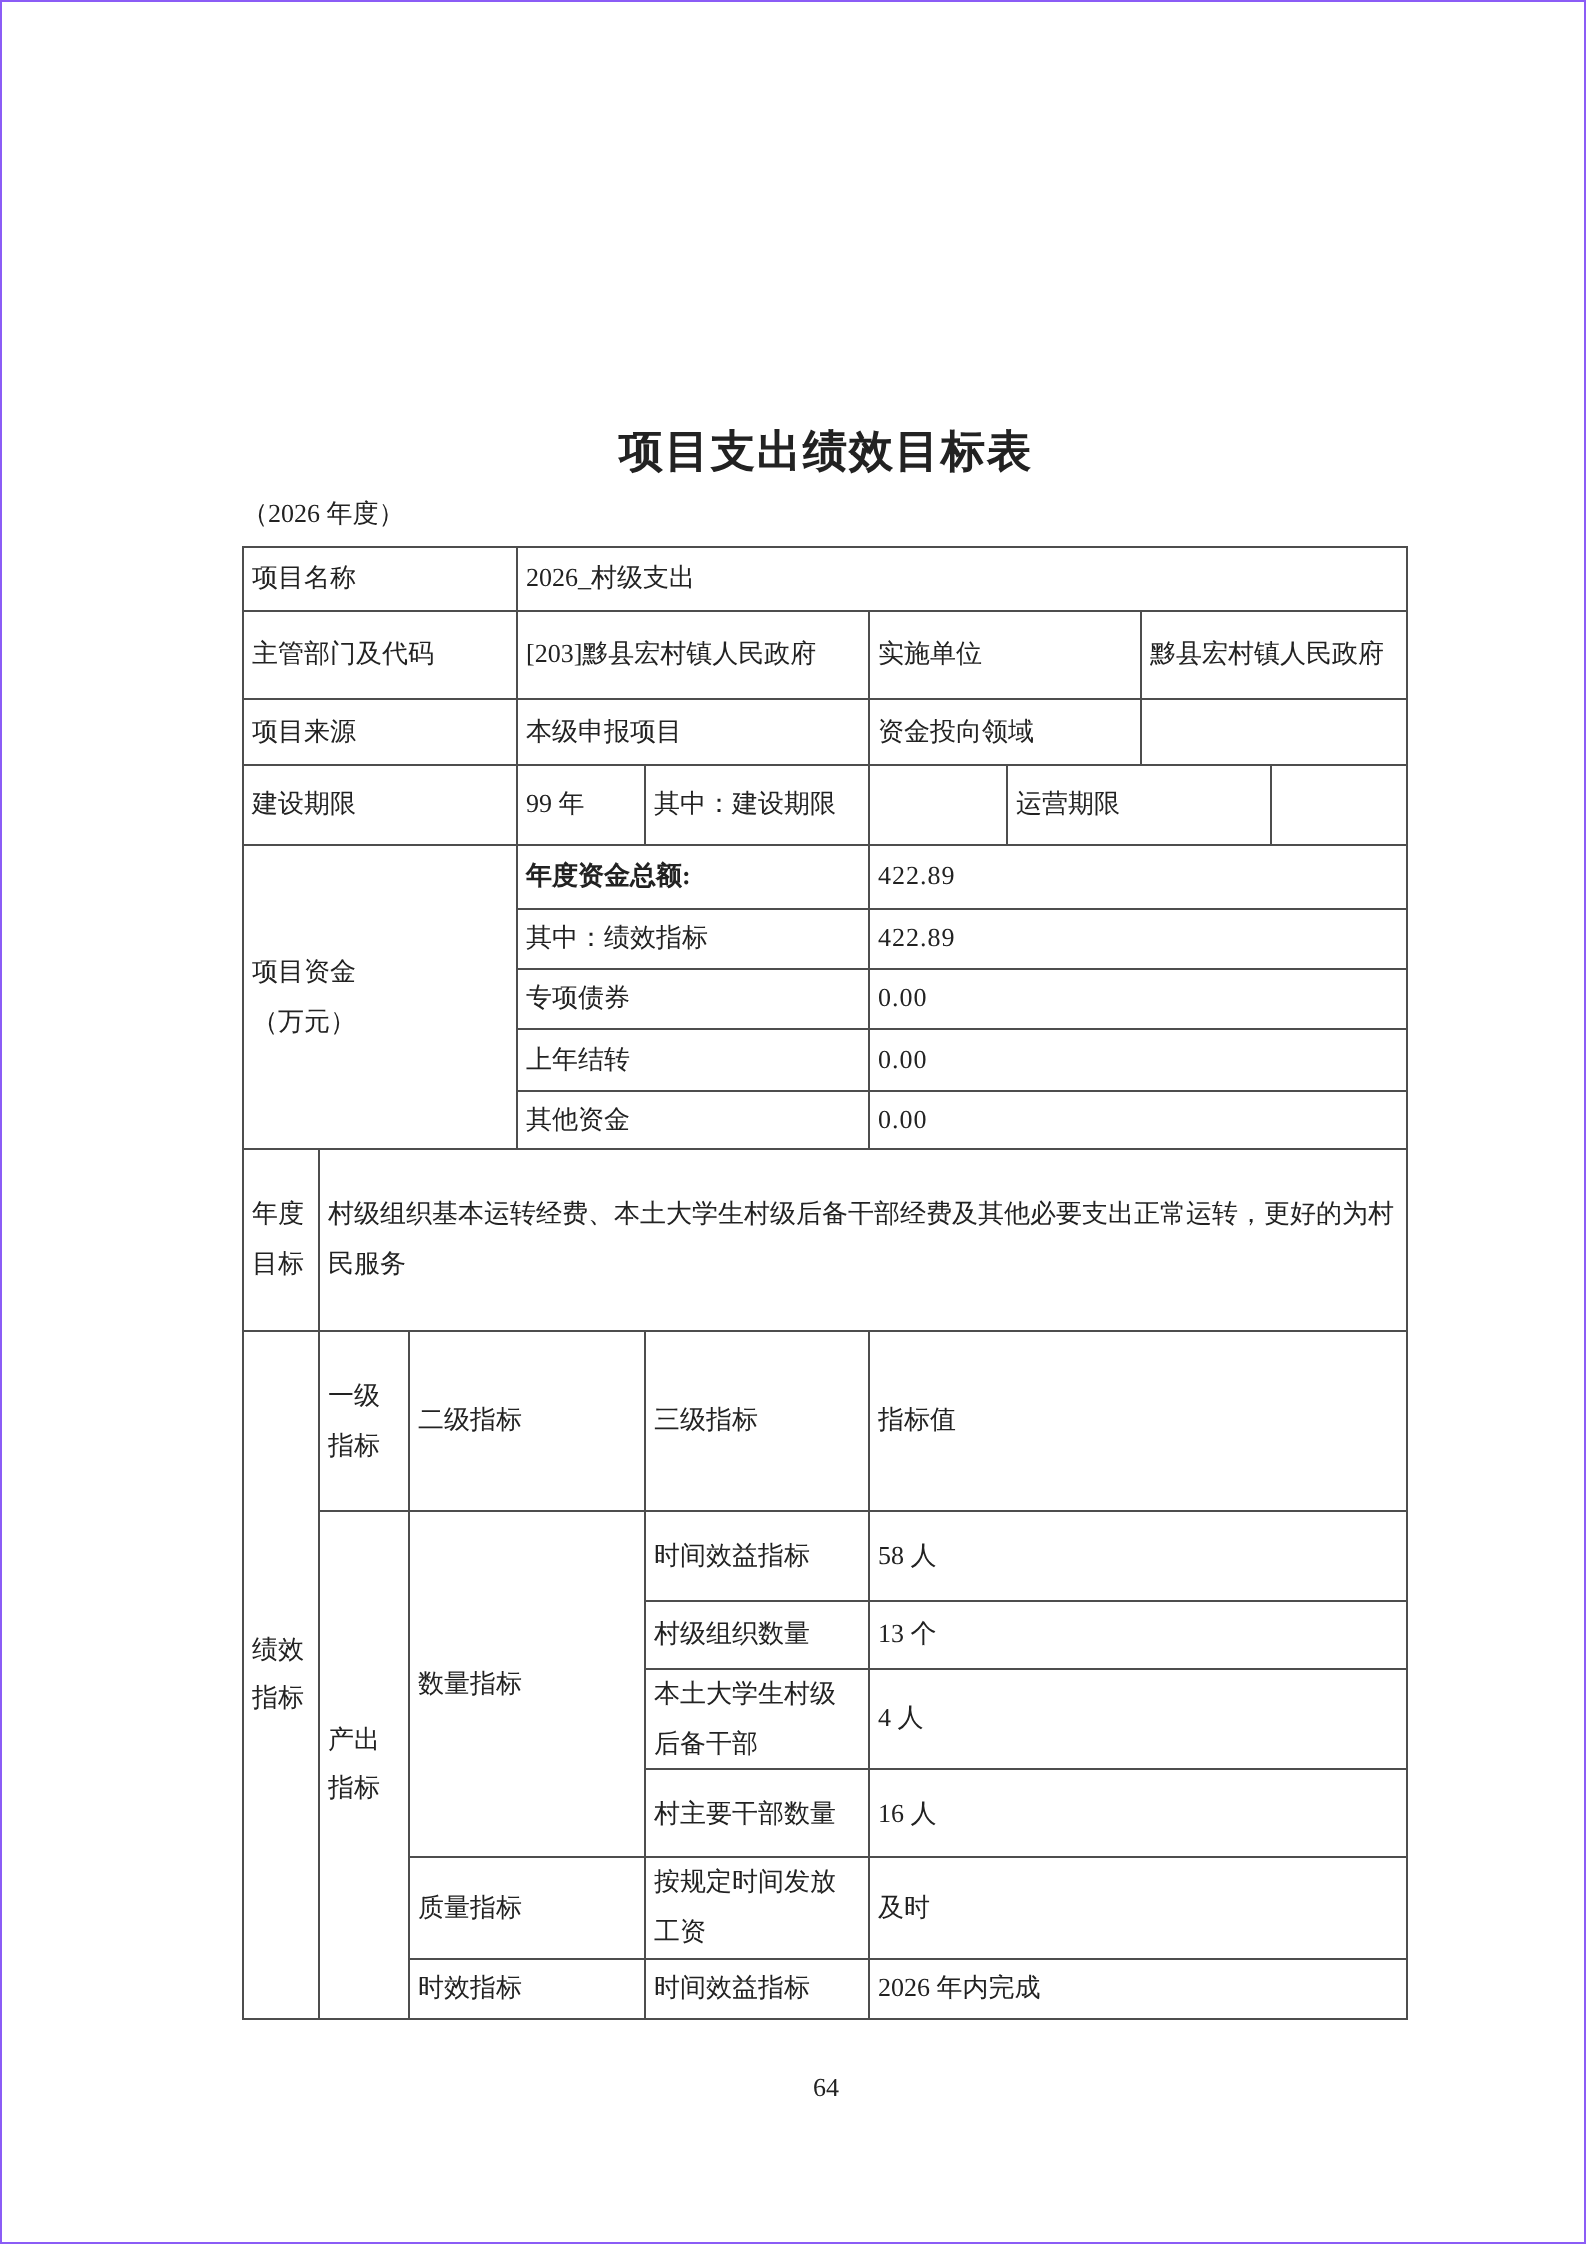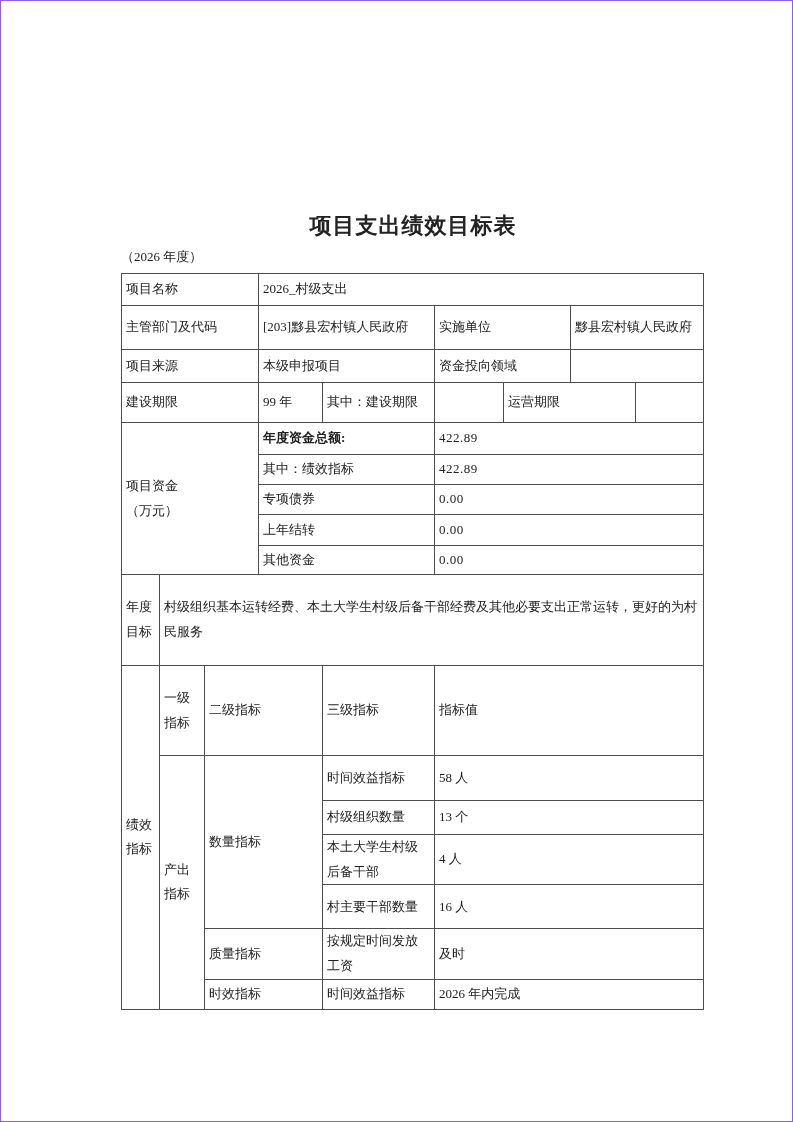--- a/index.html
+++ b/index.html
@@ -187,14 +187,15 @@
           <td colspan="4">及时</td>
         </tr>
         <tr style="height:30px">
           <td colspan="2">时效指标</td>
           <td>时间效益指标</td>
           <td colspan="4">2026 年内完成</td>
         </tr>
       </tbody>
     </table>
 
+    <div class="pagenum">64</div>
   </div>
 </div>
 
 </body></html>

